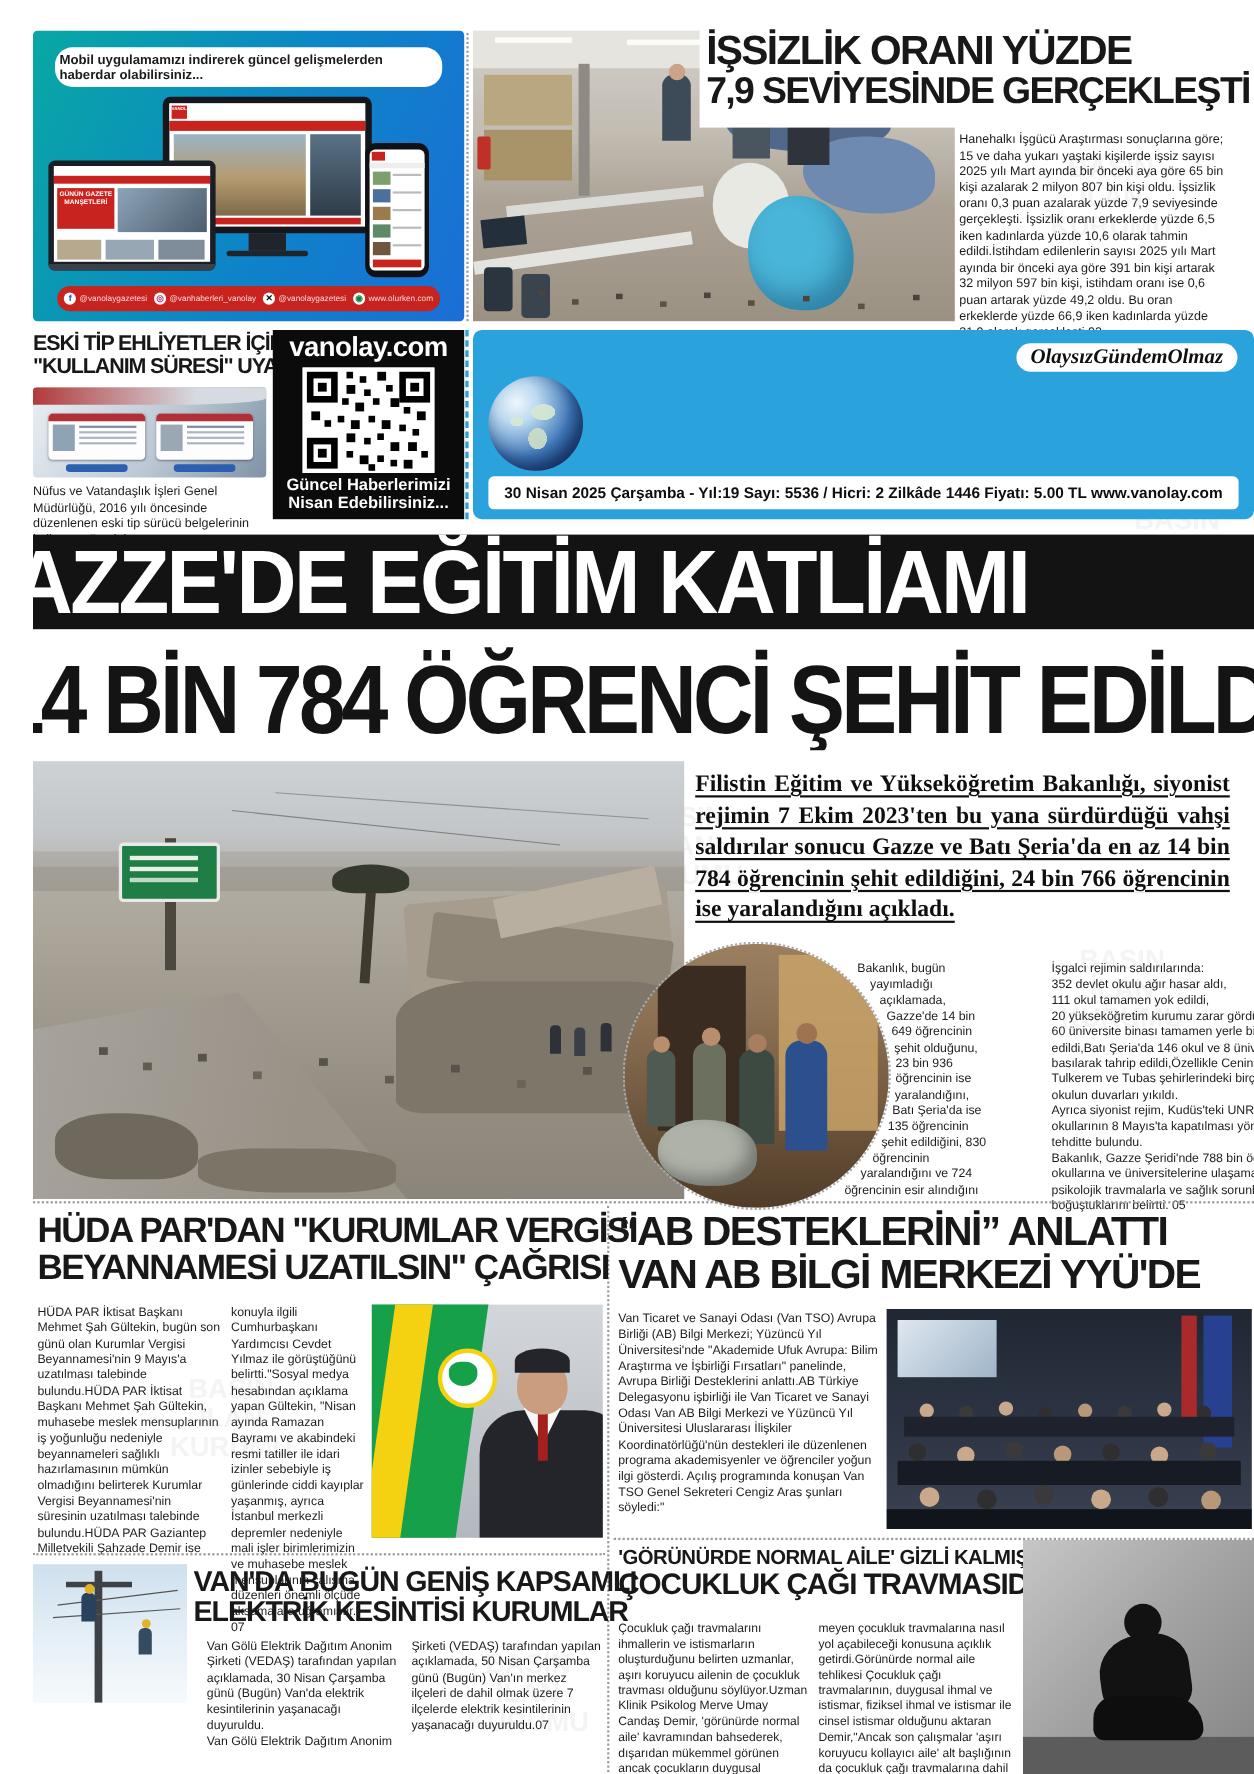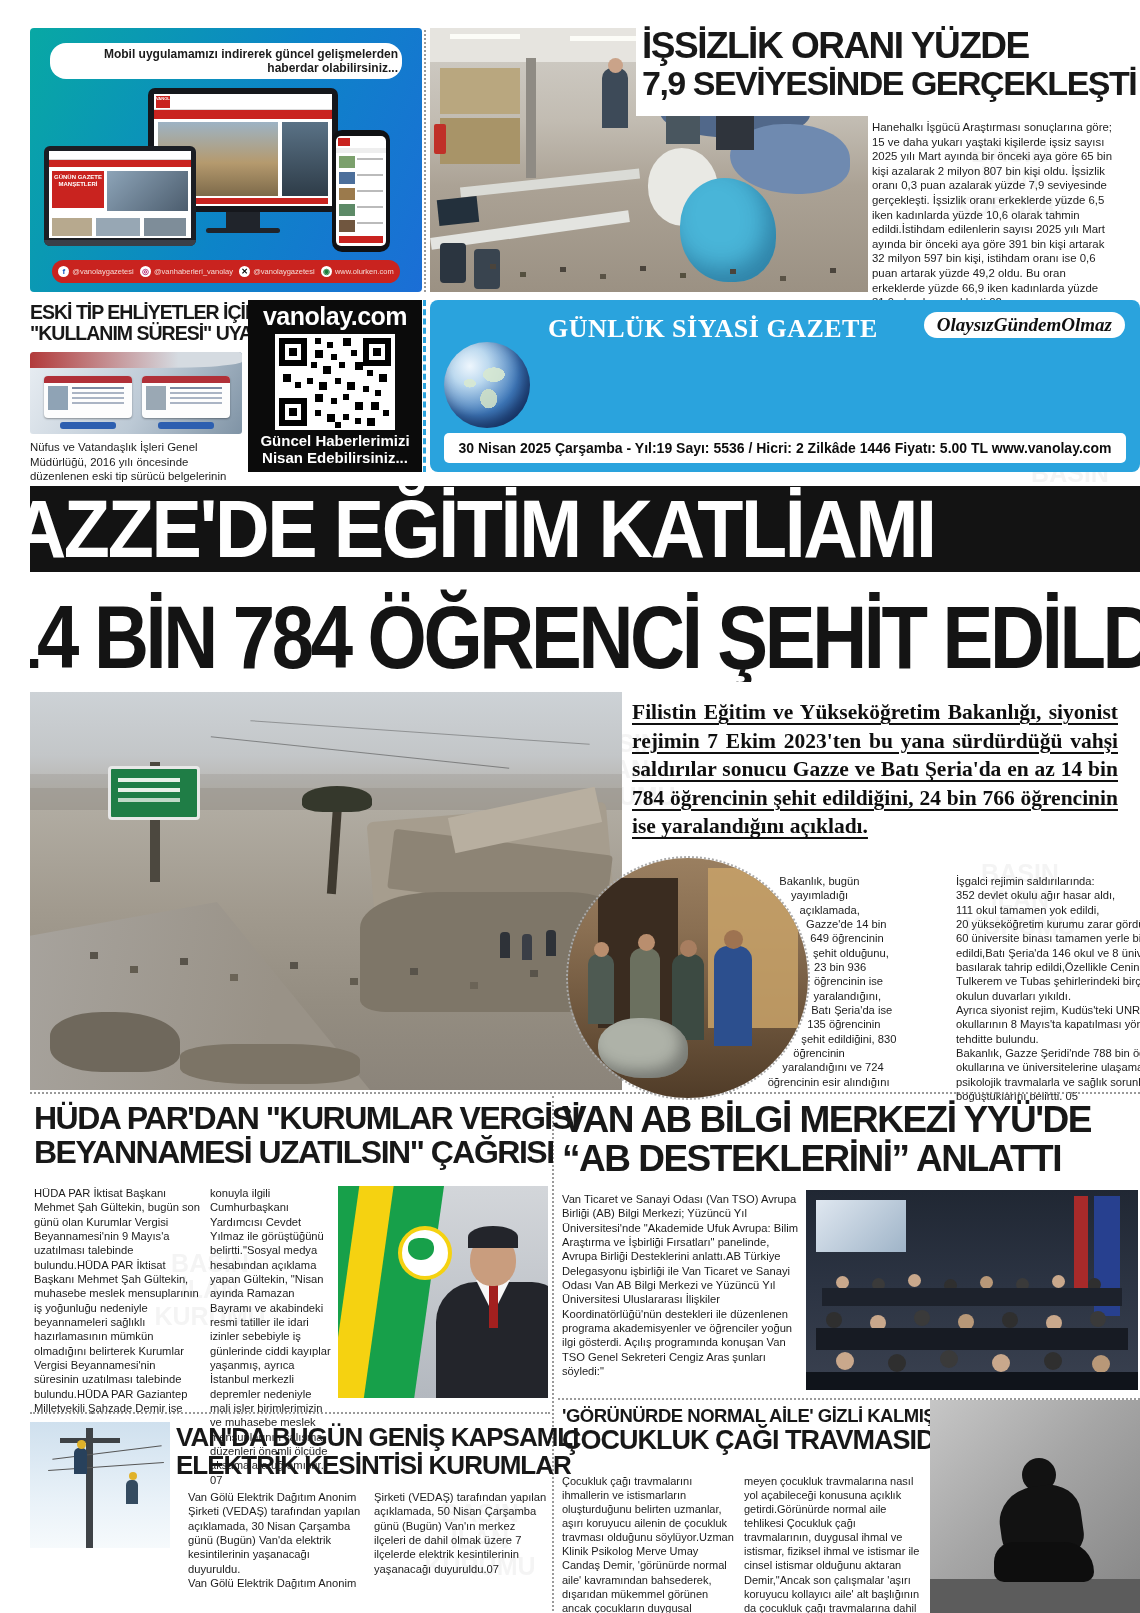--- a/index.html
+++ b/index.html
@@ -12,21 +12,21 @@
   .wm{position:absolute;width:120px;opacity:.055;color:#444;font-weight:bold;font-size:25px;
       line-height:1.05;text-align:center;pointer-events:none;}
   
   .hl{font-weight:bold;color:#181818;letter-spacing:-1.5px;line-height:1.06;white-space:nowrap;}
   .body-txt{font-size:11.2px;line-height:1.28;color:#1c1c1c;}
   .pre{white-space:pre-line;}
   
   .promo{left:30px;top:28px;width:392px;height:264px;border-radius:4px;
          background:linear-gradient(115deg,#08a8a4 0%,#0d84c8 55%,#1b6ed6 100%);}
   .promo-pill{position:absolute;left:20px;right:20px;top:15px;background:#fff;border-radius:16px;
-              text-align:right;font-weight:bold;font-size:12px;color:#1b1b1b;padding:4px 4px;}
+              text-align:left;font-weight:bold;font-size:12px;color:#1b1b1b;padding:4px 4px;}
   .social-bar{position:absolute;left:22px;right:22px;bottom:9px;height:23px;background:#c9231f;
               border-radius:12px;display:flex;align-items:center;justify-content:space-evenly;}
   .soc{display:flex;align-items:center;gap:3px;color:#f3d9d4;font-size:7.5px;}
   .soc .ic{width:11px;height:11px;border-radius:50%;background:#fff;color:#1456c0;font-weight:bold;
            font-size:8px;line-height:11px;text-align:center;}
   
   .masthead{left:430px;top:300px;width:710px;height:172px;background:#2aa3dd;border-radius:8px;}
   .tagline{position:absolute;left:118px;top:14px;color:#fff;font-family:"Liberation Serif",serif;
            font-weight:bold;font-size:26px;letter-spacing:.5px;z-index:2;}
   .slogan{position:absolute;right:15px;top:12px;background:#fff;border-radius:15px;padding:2px 13px;
@@ -254,21 +254,20 @@
           <rect x="30" y="44" width="3" height="3"></rect>
       </g>
     </svg>
     <div class="c">Güncel Haberlerimizi</div>
     <div class="c">Nisan Edebilirsiniz...</div>
   </div>
 
   <div class="abs dash-v-blue" style="left:423px;top:300px;height:172px;"></div>
 
   <div class="abs masthead">
-    <div class="tagline">GÜNLÜK SİYASİ GAZETE</div>
     <div class="slogan">OlaysızGündemOlmaz</div>
     <div class="logo">
       <span class="globe"></span>
     </div>
     <div class="dateline">30 Nisan 2025 Çarşamba - Yıl:19 Sayı: 5536 / Hicri:  2 Zilkâde 1446 Fiyatı: 5.00 TL  www.vanolay.com</div>
   </div>
 
   <div class="abs gazbar">
     <span>GAZZE'DE EĞİTİM KATLİAMI</span>
   </div>
@@ -367,22 +366,22 @@
   </div>
   <div class="abs" style="left:176px;top:1424px;width:374px;text-align:center;">
     <div class="hl" style="font-size:26px;letter-spacing:-1px;">VAN'DA BUGÜN GENİŞ KAPSAMLI</div>
     <div class="hl" style="font-size:26px;letter-spacing:-1px;">ELEKTRİK KESİNTİSİ KURUMLAR</div>
   </div>
   <div class="abs body-txt pre" style="left:188px;top:1490px;width:176px;">Van Gölü Elektrik Dağıtım Anonim Şirketi (VEDAŞ) tarafından yapılan açıklamada, 30 Nisan Çarşamba günü (Bugün) Van'da elektrik kesintilerinin yaşanacağı duyuruldu.
 Van Gölü Elektrik Dağıtım Anonim</div>
   <div class="abs body-txt" style="left:374px;top:1490px;width:174px;">Şirketi (VEDAŞ) tarafından yapılan açıklamada, 50 Nisan Çarşamba günü (Bugün) Van'ın merkez ilçeleri de dahil olmak üzere 7 ilçelerde elektrik kesintilerinin yaşanacağı duyuruldu.07</div>
 
   <div class="abs" style="left:562px;top:1100px;width:578px;">
+    <div class="hl" style="font-size:37px;">“AB DESTEKLERİNİ” ANLATTI</div>
     <div class="hl" style="font-size:37px;">VAN AB BİLGİ MERKEZİ YYÜ'DE</div>
-    <div class="hl" style="font-size:37px;">“AB DESTEKLERİNİ” ANLATTI</div>
   </div>
   <div class="abs body-txt" style="left:562px;top:1192px;width:238px;">Van Ticaret ve Sanayi Odası (Van TSO) Avrupa Birliği (AB) Bilgi Merkezi; Yüzüncü Yıl Üniversitesi'nde "Akademide Ufuk Avrupa: Bilim Araştırma ve İşbirliği Fırsatları" panelinde, Avrupa Birliği Desteklerini anlattı.AB Türkiye Delegasyonu işbirliği ile Van Ticaret ve Sanayi Odası Van AB Bilgi Merkezi ve Yüzüncü Yıl Üniversitesi Uluslararası İlişkiler Koordinatörlüğü'nün destekleri ile düzenlenen programa akademisyenler ve öğrenciler yoğun ilgi gösterdi. Açılış programında konuşan Van TSO Genel Sekreteri Cengiz Aras şunları söyledi:"</div>
   <div class="art" style="left:806px;top:1190px;width:332px;height:200px;background:linear-gradient(180deg,#202733 0%,#2b3342 45%,#3a4150 100%);">
     <div style="left:10px;top:10px;width:90px;height:52px;background:linear-gradient(135deg,#dfe7f0,#9fb4c8);"></div>
     <div style="right:18px;top:6px;width:26px;height:120px;background:#27408f;"></div>
     <div style="right:50px;top:6px;width:14px;height:100px;background:#a82a2a;"></div>
     <div class="h-row" style="left:30px;top:86px;background:#c9a88c;box-shadow:36px 2px 0 #3a3a3a,72px -2px 0 #c9a88c,108px 3px 0 #2f2f2f,144px 0 0 #b89878,180px 2px 0 #3a3a3a,216px -1px 0 #c9a88c,252px 2px 0 #2f2f2f;"></div>
     <div style="left:16px;top:98px;width:300px;height:18px;background:#1d222c;"></div>
     <div class="h-row" style="left:20px;top:122px;width:16px;height:16px;background:#2f2f2f;box-shadow:44px 3px 0 #c9a88c,88px -2px 0 #3a3a3a,132px 2px 0 #b89878,176px 0 0 #2f2f2f,220px 3px 0 #c9a88c,264px -1px 0 #3a3a3a;"></div>
     <div style="left:10px;top:138px;width:312px;height:22px;background:#171b23;"></div>

